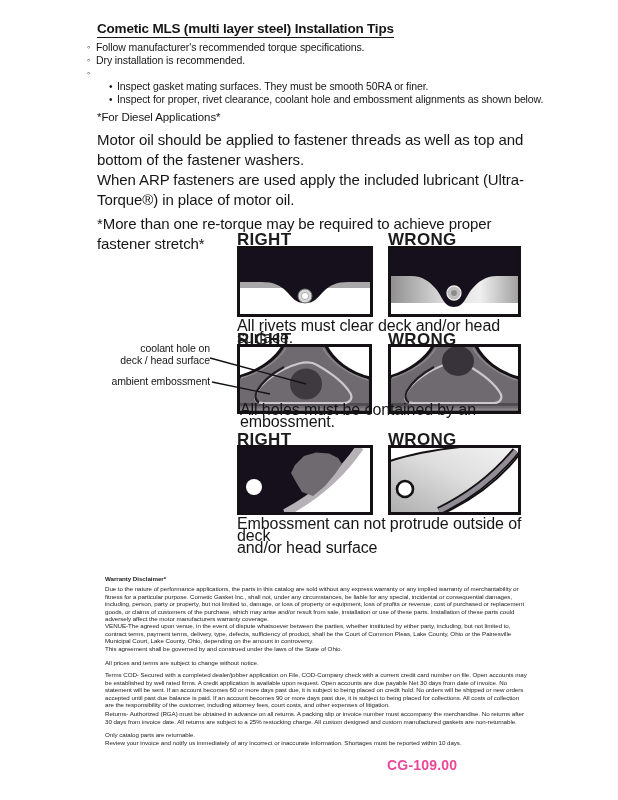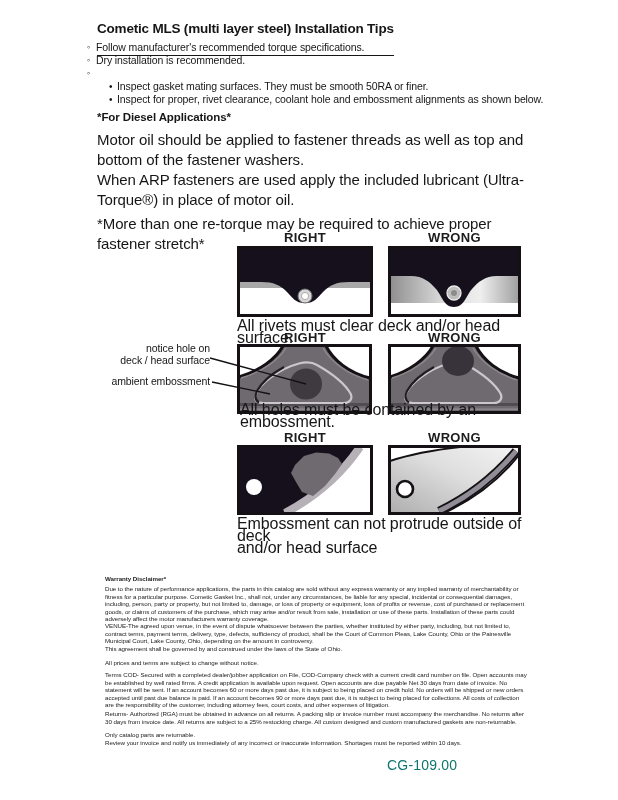--- a/index.html
+++ b/index.html
@@ -4,38 +4,38 @@
 <style>
   html,body{margin:0;padding:0;background:#ffffff;}
   .page{
     position:relative;width:618px;height:800px;background:#ffffff;
     font-family:"Liberation Sans","DejaVu Sans",sans-serif;color:#161616;
     overflow:hidden;
   }
   .abs{position:absolute;}
   .title{
     left:97px;top:21px;font-size:13.5px;font-weight:bold;letter-spacing:-0.2px;
-    border-bottom:1.6px solid #161616;padding-bottom:19px;white-space:nowrap;
+    border-bottom:1.6px solid #161616;padding-bottom:1px;white-space:nowrap;
   }
   .bullets{left:87px;top:41px;font-size:10.5px;letter-spacing:-0.1px;}
   .b-row{display:flex;align-items:flex-start;height:13px;line-height:13px;white-space:nowrap;}
   .b-row.sub{padding-left:22px;}
   .b-glyph{width:9px;font-size:9px;line-height:13px;}
   .b-glyph.sub{width:8px;font-size:10px;}
-  .diesel-h{left:97px;top:111px;font-size:11.5px;font-weight:bold;letter-spacing:-0.1px;}
+  .diesel-h{left:97px;top:111px;font-size:11.5px;font-weight:normal;letter-spacing:-0.1px;}
   .para{font-size:15px;line-height:20px;letter-spacing:-0.1px;white-space:pre-line;}
   .p1{left:97px;top:130px;width:440px;}
   .p2{left:97px;top:165px;width:440px;}
   .p3{left:97px;top:214px;width:440px;}
-  .fig-label{font-size:13px;font-weight:bold;letter-spacing:0.3px;text-align:center;color:#1c1c1c;white-space:nowrap;}
+  .fig-label{font-size:17px;font-weight:bold;letter-spacing:0.3px;text-align:left;color:#1c1c1c;white-space:nowrap;}
   .caption{font-size:16px;letter-spacing:-0.1px;white-space:pre-line;line-height:12px;}
   .anno{font-size:10.5px;letter-spacing:-0.1px;text-align:right;white-space:pre-line;line-height:11.5px;}
   .fineprint{font-size:6.2px;line-height:7.5px;letter-spacing:-0.05px;white-space:pre-line;color:#222;}
   .fp-h{font-weight:bold;}
-  .footer-code{left:387px;top:757px;font-size:14px;letter-spacing:0.2px;color:#0f766e;}
+  .footer-code{left:387px;top:757px;font-size:14px;letter-spacing:0.2px;color:#ec4899;font-weight:bold;}
   svg{display:block;}
 </style>
 </head>
 <body>
 
 <div class="page">
 
   <div class="abs title">Cometic MLS (multi layer steel) Installation Tips</div>
 
   <div class="abs bullets">
@@ -93,21 +93,21 @@
     <circle cx="66" cy="47" r="7" fill="#bdbdbd" stroke="#ececec" stroke-width="1.3"></circle>
     <circle cx="66" cy="47" r="3.6" fill="#8b8b8b" stroke="#cfcfcf" stroke-width="0.8"></circle>
     <rect x="1.5" y="1.5" width="130" height="68" fill="none" stroke="#141014" stroke-width="3"></rect>
   </svg>
 
   <div class="abs caption" style="left:237px;top:320px;width:300px;">All rivets must clear deck and/or head surface.</div>
 
   <div class="abs fig-label" style="left:237px;top:330px;width:136px;">RIGHT</div>
   <div class="abs fig-label" style="left:388px;top:330px;width:133px;">WRONG</div>
 
-  <div class="abs anno" style="left:93px;top:343px;width:117px;">notice hole on
+  <div class="abs anno" style="left:93px;top:343px;width:117px;">coolant hole on
 deck / head surface</div>
   <div class="abs anno" style="left:93px;top:376px;width:117px;">ambient embossment</div>
 
   <svg class="abs" style="left:237px;top:344px;" width="135" height="70" viewBox="0 0 135 70">
     <rect x="0" y="0" width="135" height="70" fill="#6e6a6f"></rect>
     <rect x="2" y="59" width="131" height="3" fill="#504c51"></rect>
     <rect x="2" y="64.5" width="131" height="1.4" fill="#8d898e"></rect>
     <path d="M2,2 H46 C39,15 22,27 2,33 Z" fill="#ffffff"></path>
     <path d="M46,2 C39,15 22,27 2,33" stroke="#141014" stroke-width="3" fill="none"></path>
     <path d="M49,4 C42,16 25,28 4,34" stroke="#8d898e" stroke-width="1.4" fill="none"></path>

